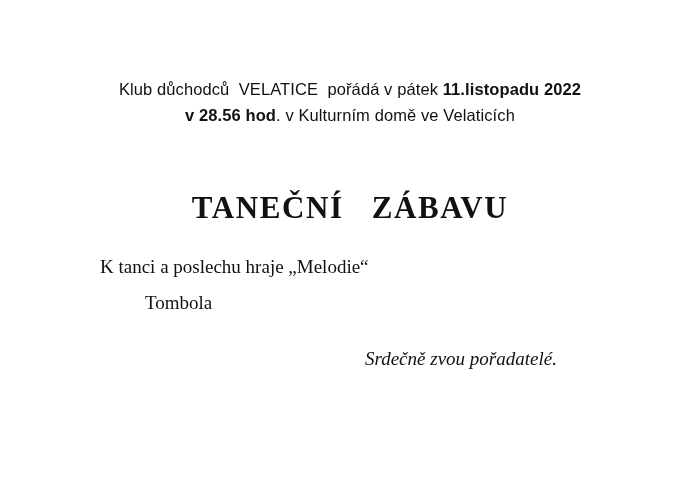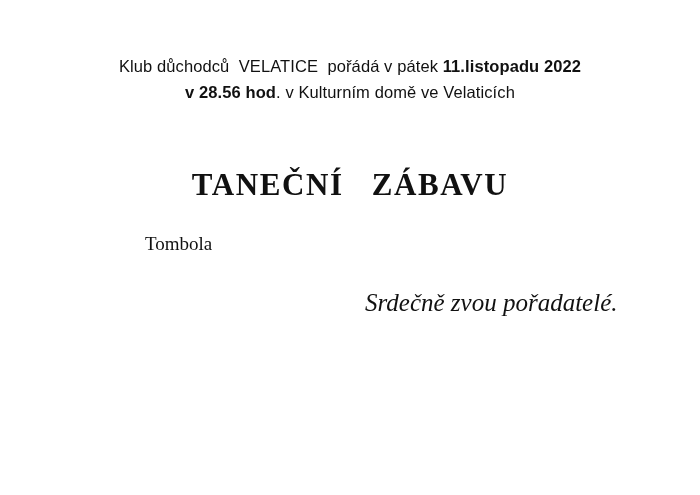--- a/index.html
+++ b/index.html
@@ -20,20 +20,21 @@
     height: 495px;
     box-sizing: border-box;
   }
 
   
   .header {
     font-family: "Liberation Sans", sans-serif;
     text-align: center;
     padding-top: 54px;
     line-height: 1.55;
+    margin-top: 23px;
   }
   .header-line {
     font-size: 16.5px;
     letter-spacing: 0.1px;
     white-space: pre;
   }
   .header-line .b {
     font-weight: bold;
   }
   .header-line .n {
@@ -61,33 +62,34 @@
     margin-left: 100px;
   }
   .line-tombola {
     margin-top: 14px;
     margin-left: 145px;
   }
   .line-closing {
     margin-top: 34px;
     margin-left: 365px;
     font-style: italic;
-    font-size: 25px;
+    font-size: 19px;
   }
 </style>
 </head>
 <body>
 
 <div class="poster">
 
   <div class="header">
     <div class="header-line"><span class="n">Klub důchodců  VELATICE  pořádá v pátek </span><span class="b">11.listopadu 2022</span></div>
     <div class="header-line"><span class="b">v 28.56 hod</span><span class="n">. v Kulturním domě ve Velaticích</span></div>
   </div>
 
   <div class="title">TANEČNÍ   ZÁBAVU</div>
 
   <div class="body-lines">
+    <div class="line-music">K tanci a poslechu hraje „Melodie“</div>
     <div class="line-tombola">Tombola</div>
     <div class="line-closing">Srdečně zvou pořadatelé.</div>
   </div>
 
 </div>
 
 </body></html>

